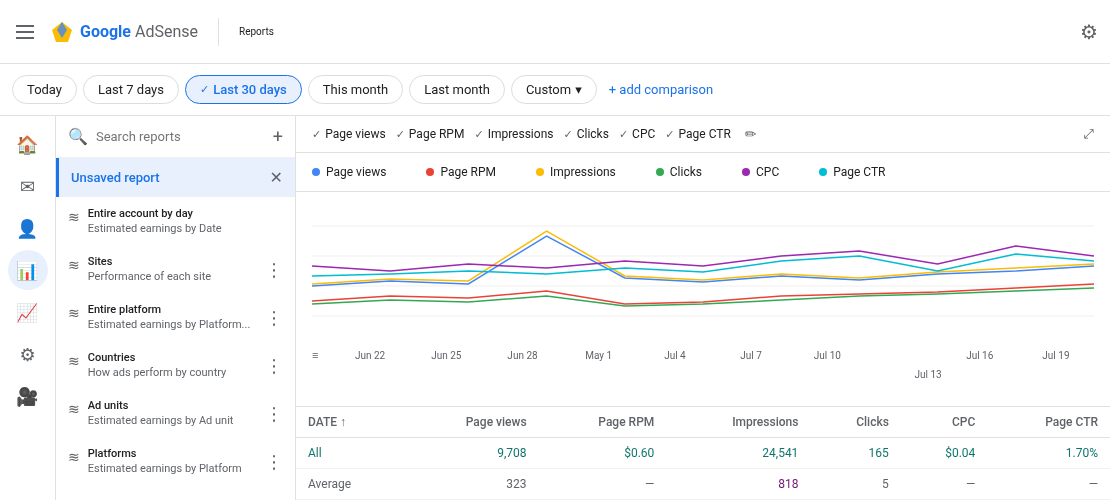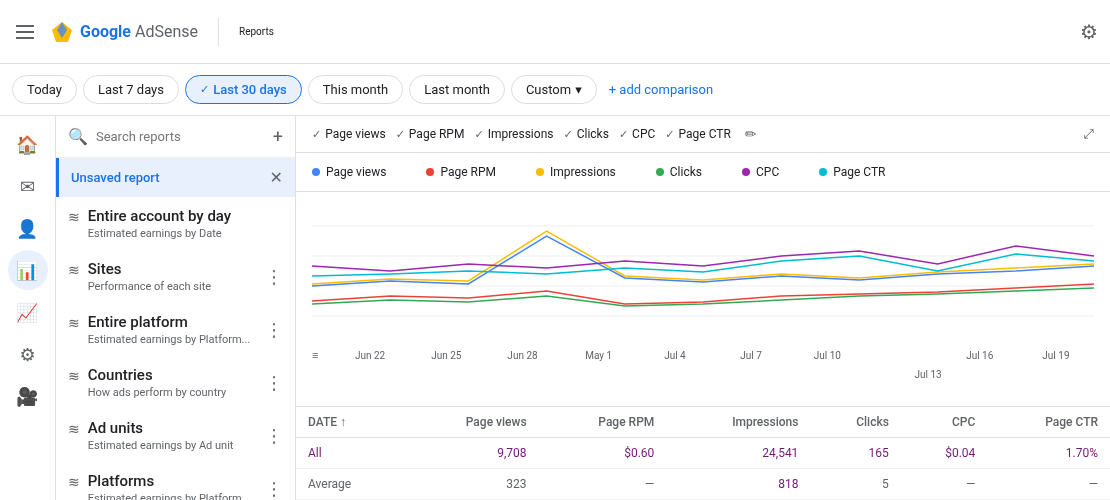--- a/index.html
+++ b/index.html
@@ -95,21 +95,21 @@
     .nav-item {
       display: flex;
       align-items: flex-start;
       padding: 10px 12px;
       cursor: pointer;
       border-bottom: none;
       gap: 8px;
     }
     .nav-item-icon { color: #5f6368; font-size: 14px; margin-top: 2px; }
     .nav-item-content { flex: 1; }
-    .nav-item-title { font-size: 15px; color: #202124; font-weight: 500; }
+    .nav-item-title { font-size: 11px; color: #202124; font-weight: 500; }
     .nav-item-sub { font-size: 11px; color: #5f6368; margin-top: 2px; }
     .nav-item-more { color: #5f6368; font-size: 18px; cursor: pointer; align-self: center; }
 
     
     .right-content {
       flex: 1;
       display: flex;
       flex-direction: column;
       overflow: hidden;
     }
@@ -158,21 +158,21 @@
       padding: 8px 12px;
       color: #5f6368;
       font-weight: 500;
       border-bottom: 1px solid #e0e0e0;
       white-space: nowrap;
     }
     th:first-child { text-align: left; }
     td {
       text-align: right;
       padding: 8px 12px;
-      color: #701a75;
+      color: #0f766e;
       border-bottom: 1px solid #f0f0f0;
     }
     td:first-child { text-align: left; font-weight: 400; }
 
     
     .app-wrapper { width: 1110px; height: 500px; overflow: hidden; display: flex; flex-direction: column; }
     .content-row { display: flex; flex: 1; overflow: hidden; }
     .side-icons {
       width: 56px;
       border-right: 1px solid #e0e0e0;

